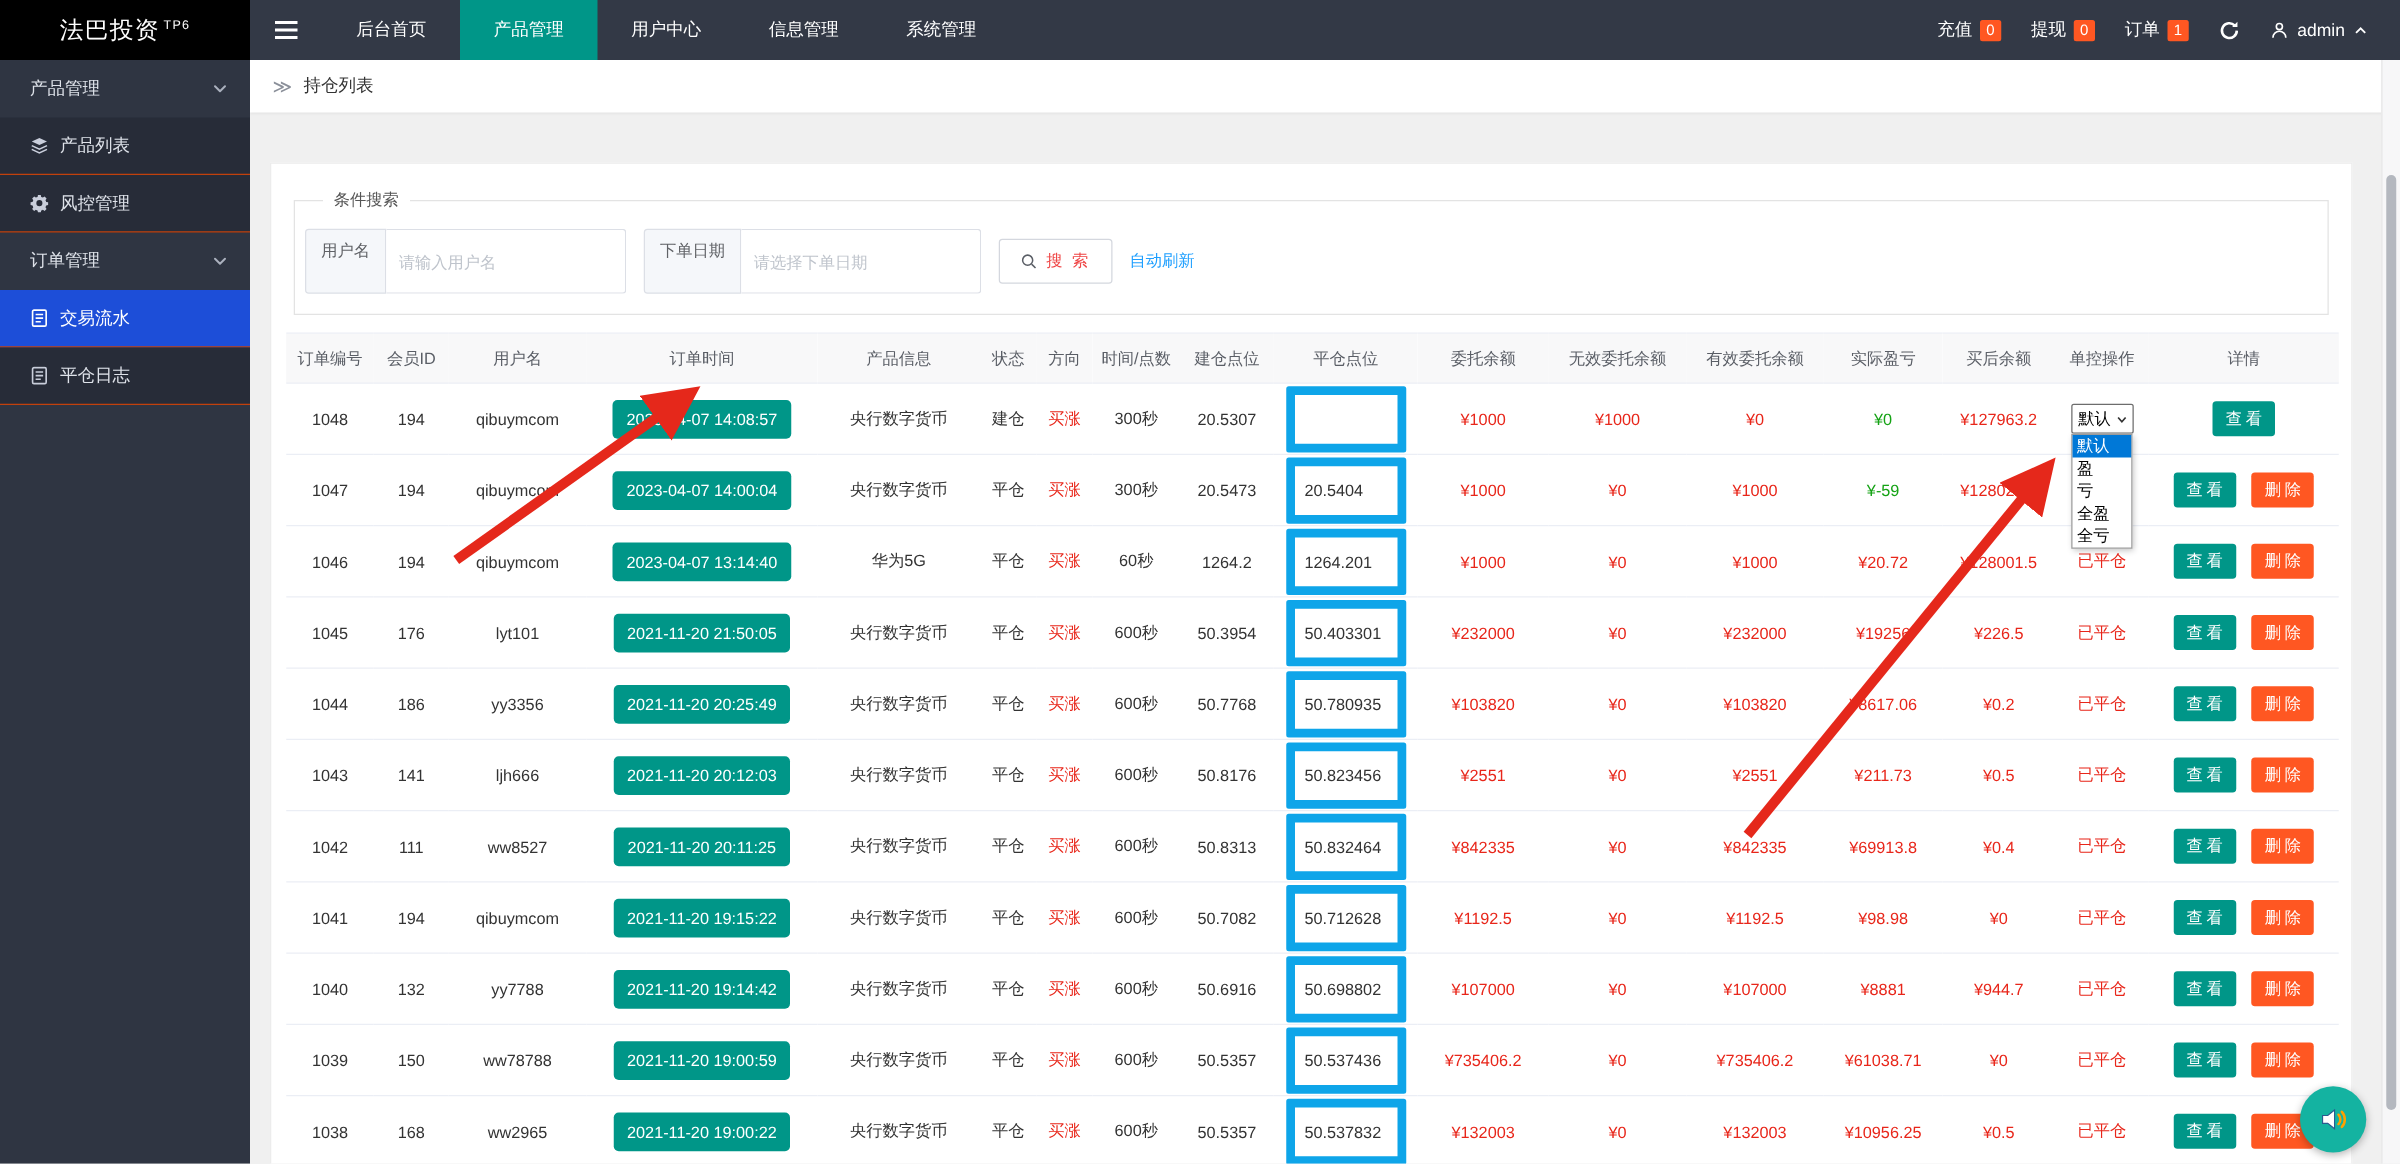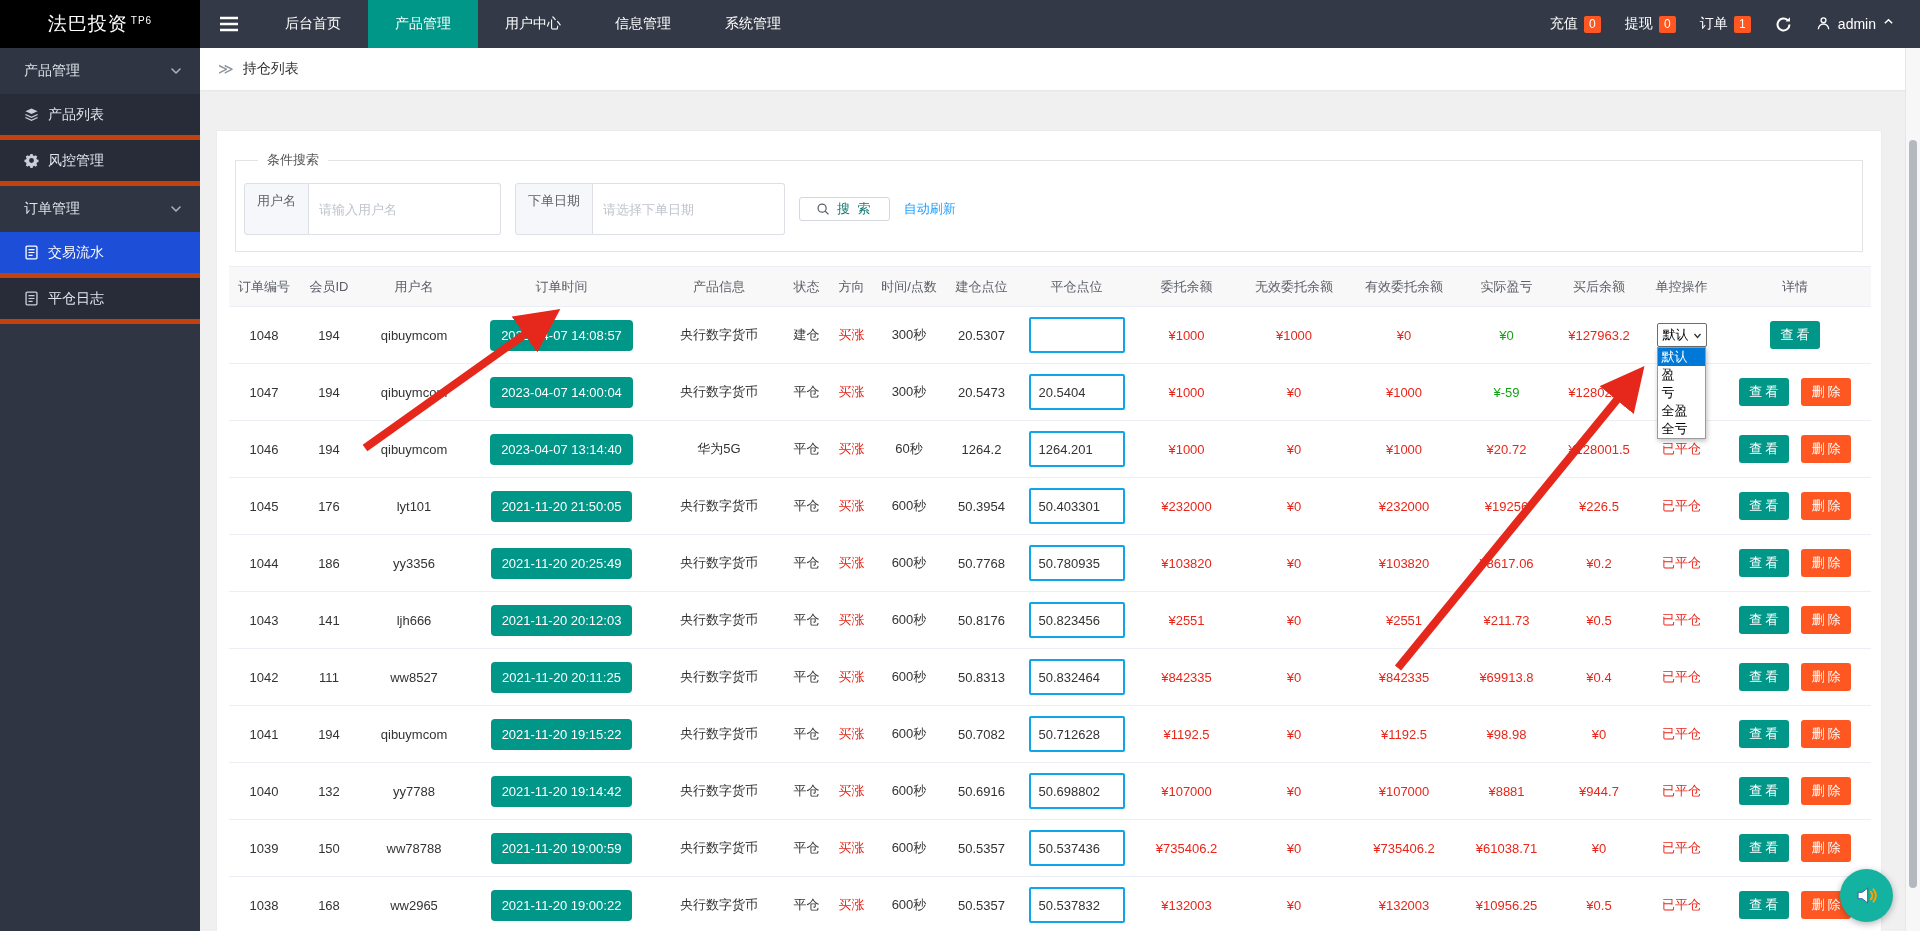--- a/index.html
+++ b/index.html
@@ -10,57 +10,57 @@
   .logo { width:200px; background:#000000; display:flex; align-items:center; justify-content:center; font-size:19px; letter-spacing:1px; }
   .logo sup { font-size:10px; margin-left:3px; transform:translateY(-4px); }
   .burger { width:58px; display:flex; align-items:center; justify-content:center; cursor:pointer; }
   .top-nav { display:flex; align-items:stretch; }
   .nav-item { padding:0 27px; display:flex; align-items:center; font-size:14px; cursor:pointer; }
   .nav-item.active { background:#009688; }
   .header-right { margin-left:auto; display:flex; align-items:center; gap:24px; padding-right:26px; font-size:14px; }
   .stat { display:flex; align-items:center; cursor:pointer; }
   .badge { background:#ff5722; border-radius:2px; font-size:12px; line-height:17px; min-width:17px; text-align:center; padding:0 4px; margin-left:6px; color:#fff; }
   .icon-btn { display:flex; align-items:center; cursor:pointer; }
-  .user { display:flex; gap:7px; cursor:pointer; }
+  .user { display:flex; align-items:center; gap:7px; cursor:pointer; }
 
   
   .sidebar { position:absolute; top:48px; left:0; width:200px; bottom:0; background:#2f3542; z-index:20; }
   .side-item { height:46px; display:flex; align-items:center; color:#dfe3ea; font-size:14px; cursor:pointer; padding:0 18px 0 24px; }
   .side-item.group { justify-content:space-between; }
-  .side-item.sub { background:#272c38; gap:9px; border-bottom:5px solid #c2410c;text-align:center; }
+  .side-item.sub { background:#272c38; gap:9px; border-bottom:1px solid #c2410c;text-align:center; }
   .side-item.sub .icon { display:flex; align-items:center; color:#c9cedb; }
   .side-item.active { background:#1d4ed8; color:#fff; }
   .side-item.active .icon { color:#fff; }
   .chev { display:flex; align-items:center; color:#aab0bd; }
 
   
   .main { position:absolute; left:200px; top:48px; right:0; bottom:0; background:#f0f0f0; overflow:hidden; }
   .breadcrumb { height:42px; background:#fff; display:flex; align-items:center; padding-left:18px; font-size:14px; color:#333; box-shadow:0 1px 2px rgba(0,0,0,.05); }
   .breadcrumb .bc-arrows { color:#8a8f99; margin-right:9px; font-size:15px; }
   .card { margin:40px 38px 0 16px; background:#fff; border:1px solid #ececec; padding:16px 12px 0; height:900px; }
 
   
   fieldset.search { border:1px solid #e3e3e3; margin:4px 6px 0; padding:10px 8px 16px; }
   fieldset.search legend { font-size:13px; color:#555; padding:0 9px; margin-left:14px; }
   .search-row { display:flex; align-items:center; gap:14px; margin-top:4px; }
   .igroup { display:flex; }
   .igroup .ilabel { border:1px solid #dcdfe6; background:#f5f7fa; color:#606266; font-size:13px; line-height:34px; padding:0 12px; border-radius:3px 0 0 3px; white-space:nowrap; }
   .igroup input { border:1px solid #dcdfe6; border-left:none; width:192px; padding:0 10px; font-size:13px; height:52px; border-radius:0 3px 3px 0; color:#333; outline:none; }
   .igroup input::placeholder { color:#bfc4cc; }
-  .search-btn { display:flex; align-items:center; gap:7px; border:1px solid #d4d7de; background:#fff; height:24px; padding:0 16px; font-size:13px; color:#0f766e; border-radius:3px; cursor:pointer; letter-spacing:2px; }
+  .search-btn { display:flex; align-items:center; gap:7px; border:1px solid #d4d7de; background:#fff; height:36px; padding:0 16px; font-size:13px; color:#ef4444; border-radius:3px; cursor:pointer; letter-spacing:2px; }
   .auto-refresh { color:#1e9fff; font-size:13px; margin-left:0; cursor:pointer; text-decoration:none; }
 
   
   table { width:100%; border-collapse:collapse; table-layout:fixed; margin-top:14px; }
   thead th { background:#f8f8f9; height:40px; font-size:13px; color:#5a5e66; font-weight:normal; border-top:1px solid #ebeef5; border-bottom:1px solid #ebeef5; white-space:nowrap; overflow:hidden; }
   tbody td { height:57px; text-align:center; font-size:13px; color:#333; border-bottom:1px solid #ebeef5; white-space:nowrap; overflow:visible; }
   .red { color:#e8261a; }
   .green { color:#15a315; }
   .time-btn { display:inline-block; background:#009688; color:#fff; font-size:13px; padding:8px 11px; border-radius:4px; cursor:pointer; }
-  .point-input { width:96px; height:36px; border:2px solid #0ea5e9; border-radius:2px; padding:0 8px; font-size:13px; color:#333; outline:none; }
+  .point-input { width:96px; height:53px; border:7px solid #0ea5e9; border-radius:2px; padding:0 8px; font-size:13px; color:#333; outline:none; }
   .btn { border:none; color:#fff; font-size:13px; width:50px; height:28px; border-radius:3px; cursor:pointer; letter-spacing:3px; padding-left:3px; }
   .btn.view { background:#009688; }
   .btn.del { background:#ff5722; margin-left:9px; }
   .closed { color:#e8261a; font-size:13px; }
   
   .sel { position:relative; width:50px; height:24px; border:1px solid #6d6d6d; border-radius:2px; background:#fff; margin:0 auto; display:flex; align-items:center; justify-content:space-between; padding:0 4px 0 5px; font-size:13px; color:#000; cursor:pointer; }
   .dd { position:absolute; top:23px; left:-1px; width:49px; background:#fff; border:1px solid #9b9b9b; box-shadow:1px 2px 5px rgba(0,0,0,.25); z-index:90; }
   .dd-opt { height:18px; line-height:18px; font-size:13px; text-align:left; padding-left:4px; color:#000; cursor:pointer; }
   .dd-opt.selected { background:#0078d7; color:#fff; }
 

